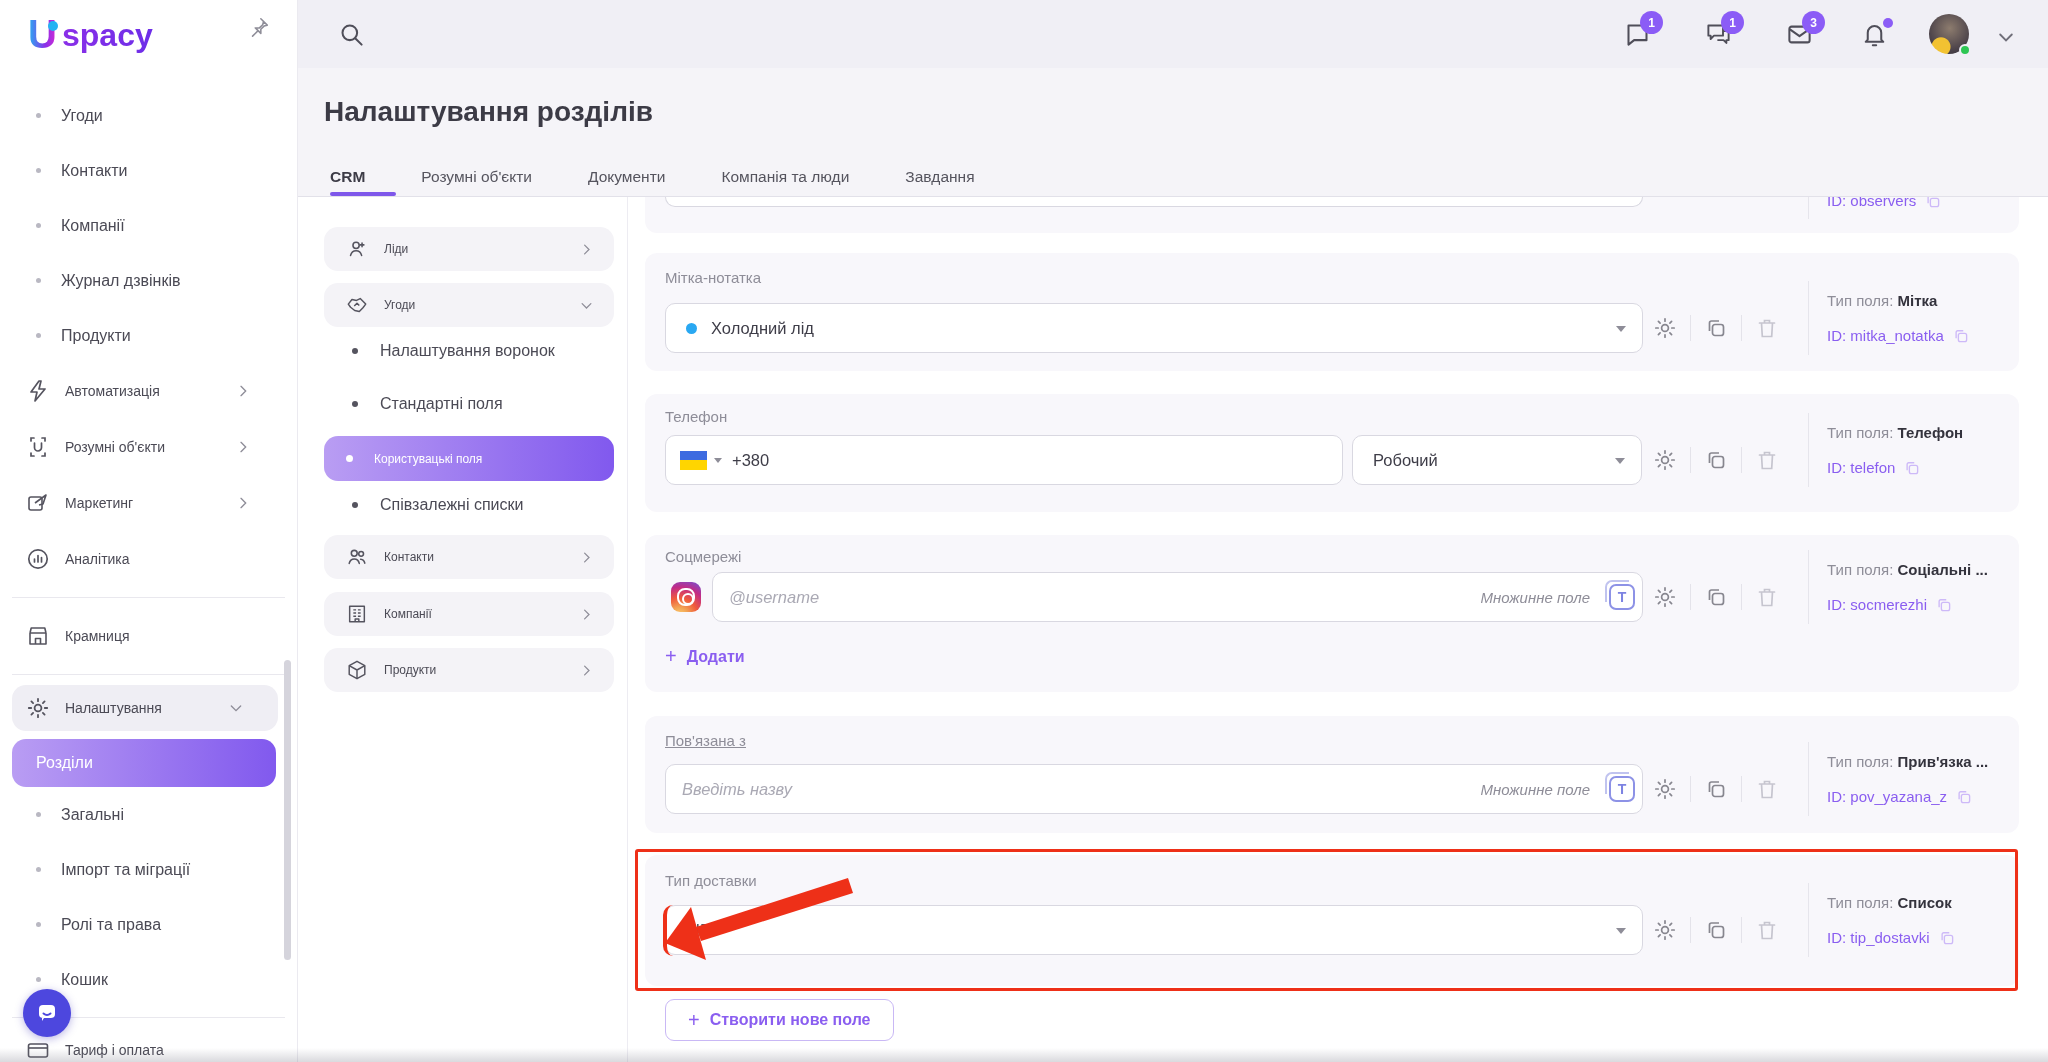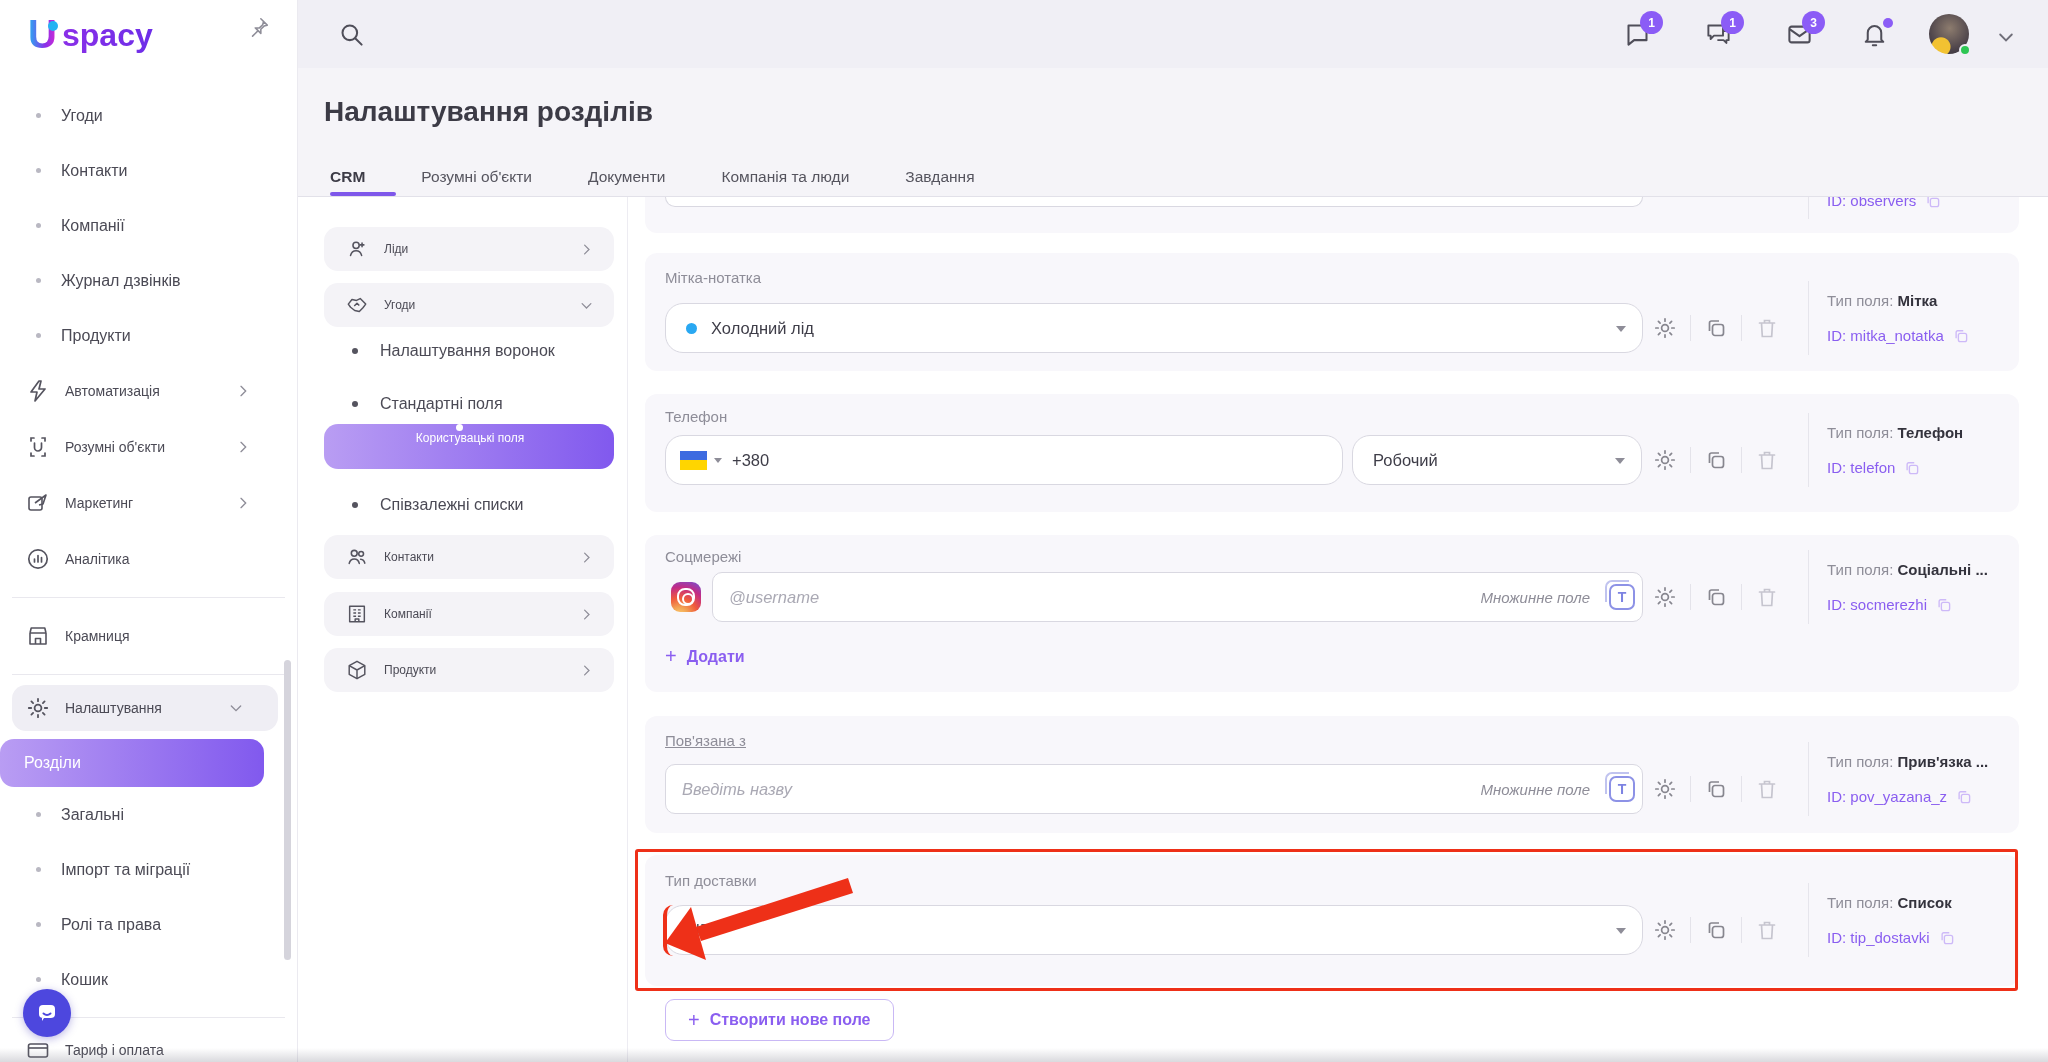--- a/index.html
+++ b/index.html
@@ -11,21 +11,21 @@
   
   .sidebar { position:absolute; left:0; top:0; width:298px; height:1062px; background:#fff; border-right:1px solid #ebeaf0; z-index:10; }
   .snav { position:absolute; top:88px; left:0; right:0; }
   .snav-item { height:55px; display:flex; align-items:center; padding-left:36px; color:#4b4a55; font-size:16px; cursor:pointer; }
   .snav-item .dot { width:5px; height:5px; border-radius:50%; background:#b9b8c2; margin-right:20px; flex:none; }
   .snav-mod { height:56px; display:flex; align-items:center; padding-left:26px; color:#4b4a55; font-size:14px; }
   .snav-mod .ic { width:24px; height:24px; margin-right:15px; color:#55545f; flex:none; }
   .snav-mod .chev { margin-left:auto; margin-right:46px; color:#8e8d98; }
   .sdivider { height:1px; background:#e9e8ee; margin:10px 12px 10px 12px; }
   .pill-gray { margin:4px 10px 0 12px; width:266px; height:46px; border-radius:14px; background:#efeef4; }
-  .pill-sel { margin:8px 10px 0 0; width:264px; height:48px; border-radius:14px;
+  .pill-sel { margin:8px 10px 0 12px; width:264px; height:48px; border-radius:14px;
     background:linear-gradient(90deg,#b99df3,#8159ee); color:#fff; display:flex; align-items:center; padding-left:24px; font-size:16px; }
   .scrollbar-strip { position:absolute; left:284px; top:660px; width:7px; height:300px; background:#d5d4dc; border-radius:4px; }
 
   
   .topbar { position:absolute; left:298px; top:0; width:1750px; height:68px; background:#f0eff5; }
   .tb-icon { position:absolute; top:21px; width:27px; height:27px; color:#4f4e59; cursor:pointer; }
   .badge { position:absolute; top:-10px; left:16px; min-width:23px; height:23px; border-radius:12px; background:#8b5cf6;
     color:#fff; font-size:12px; font-weight:700; display:flex; align-items:center; justify-content:center; padding:0 5px; }
   .bell-dot { position:absolute; top:-3px; right:-5px; width:10px; height:10px; border-radius:50%; background:#8b5cf6; }
   .avatar { position:absolute; left:1929px; top:14px; width:40px; height:40px; border-radius:50%;
@@ -47,21 +47,21 @@
   .cnav-pill .chev { margin-left:auto; color:#8e8d98; }
   .cnav-pill.selected { background:linear-gradient(90deg,#b99df3,#8159ee); color:#fff; height:45px; }
   .cnav-bullet { position:absolute; left:324px; height:26px; display:flex; align-items:center; padding-left:28px; color:#4b4a55; font-size:16px; cursor:pointer; }
   .cnav-bullet .dot { width:6px; height:6px; border-radius:50%; background:#55545f; margin-right:22px; }
   .cnav-pill.selected .dotw { width:7px; height:7px; border-radius:50%; background:#fff; margin-right:21px; }
   .vsep { position:absolute; left:627px; top:197px; width:1px; height:865px; background:#edecf2; }
 
   
   .card { position:absolute; left:645px; width:1374px; background:#f8f7fb; border-radius:12px; }
   .flabel { position:absolute; left:20px; font-size:15px; color:#8e8d98; }
-  .sel { position:absolute; height:50px; background:#fff; border:1px solid #d9d8e1; border-radius:18px;
+  .sel { position:absolute; height:50px; background:#fff; border:1px solid #d9d8e1; border-radius:10px;
     display:flex; align-items:center; font-size:16.5px; color:#3e3d48; cursor:pointer; }
   .caret { width:0; height:0; border-left:5.5px solid transparent; border-right:5.5px solid transparent; border-top:6.5px solid #8e8d98; position:absolute; right:16px; top:22px; }
   .acts { position:absolute; left:1008px; height:50px; display:flex; align-items:center; gap:13px; }
   .acts .aic { width:24px; height:24px; color:#87868f; cursor:pointer; }
   .acts .aic.disabled { color:#c6c5cf; }
   .acts .asep { width:1px; height:26px; background:#e4e3ea; }
   .vdiv { position:absolute; left:1163px; width:1px; background:#e6e5ec; }
   .meta { position:absolute; left:1182px; font-size:15px; color:#8e8d98; line-height:35px; white-space:nowrap; }
   .meta b { color:#34333d; font-weight:600; }
   .fid { color:#8a5ef0; display:flex; align-items:center; gap:8px; cursor:pointer; }
@@ -362,21 +362,21 @@
       </span>
   </div>
   <div class="cnav-bullet" style="top:338px;">
       <span class="dot"></span>
       <span>Налаштування воронок</span>
     </div>
   <div class="cnav-bullet" style="top:391px;">
       <span class="dot"></span>
       <span>Стандартні поля</span>
     </div>
-  <div class="cnav-pill selected" style="top:424px;flex-direction:column;">
+  <div class="cnav-pill selected" style="top:436px;">
     <span class="dotw"></span>
     <span>Користувацькі поля</span>
   </div>
   <div class="cnav-bullet" style="top:492px;">
       <span class="dot"></span>
       <span>Співзалежні списки</span>
     </div>
   <div class="cnav-pill" style="top:535px;">
     <span class="ic">
         <svg viewBox="0 0 24 24" fill="none" stroke="currentColor" stroke-width="1.7" stroke-linecap="round">

